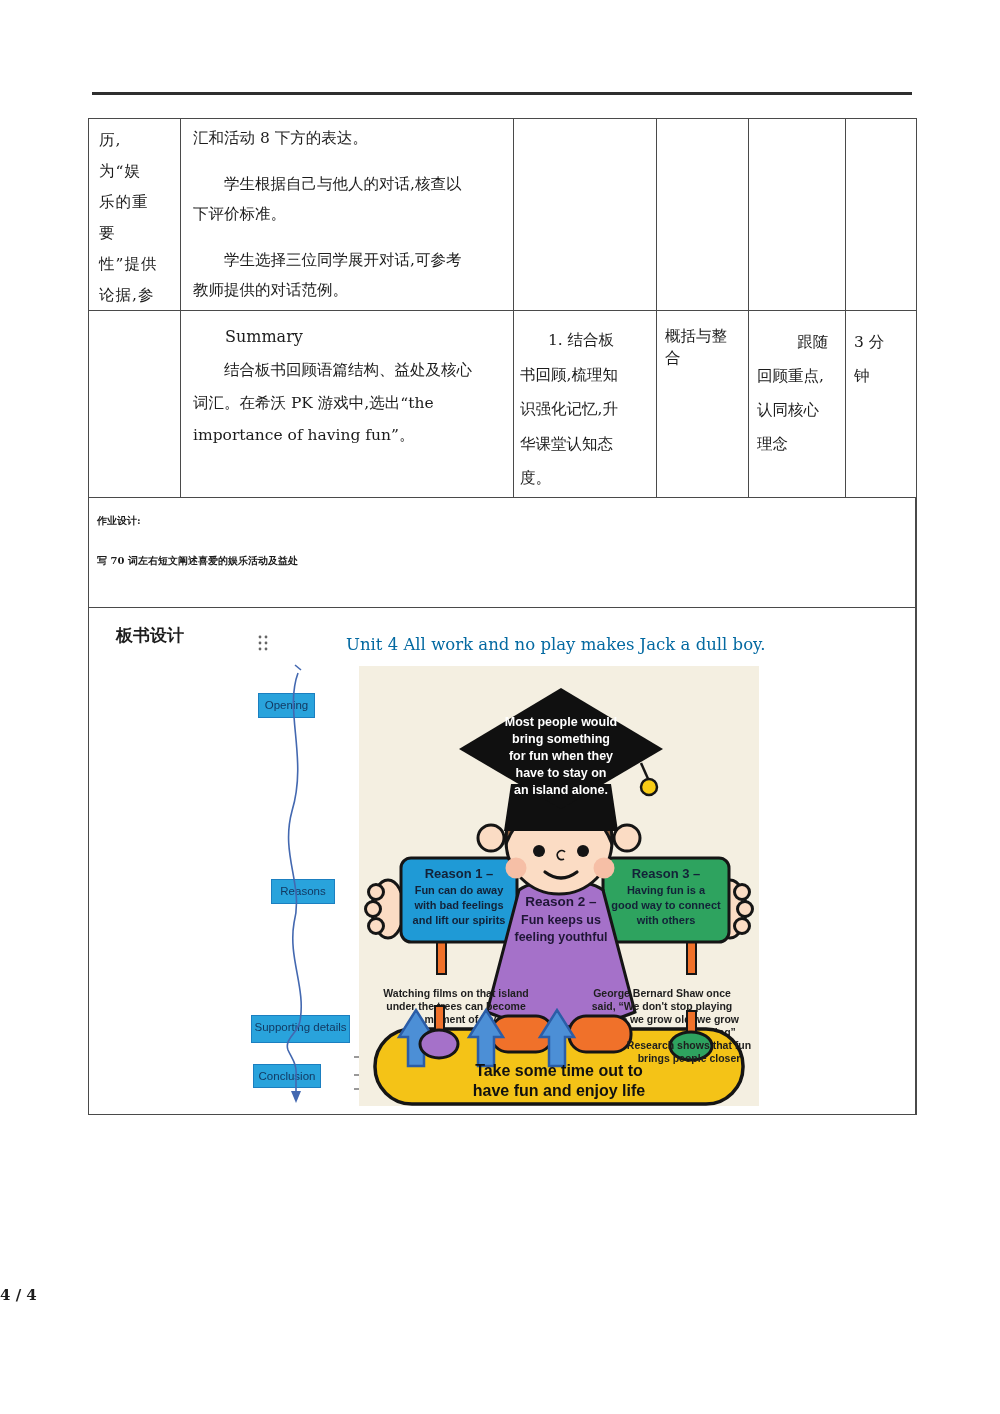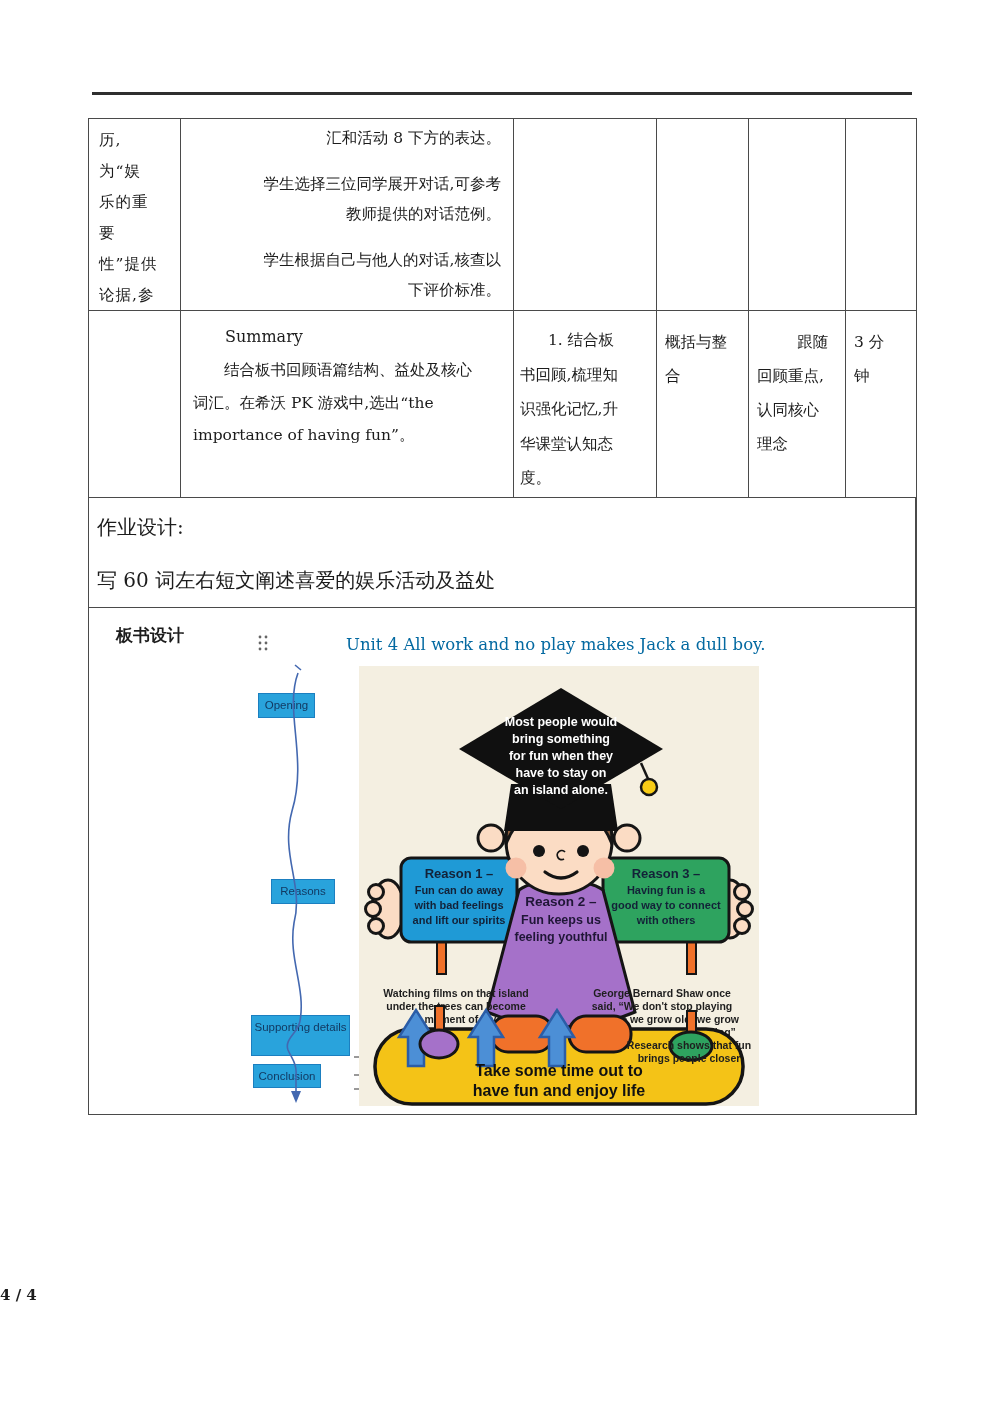--- a/index.html
+++ b/index.html
@@ -9,39 +9,39 @@
     grid-template-columns:92px 333px 143px 92px 97px 70px;
     grid-template-rows:192px 187px 110px 506px;
     border:1px solid #4a4a4a;background:#fff;}
   .cell{border-right:1px solid #4a4a4a;border-bottom:1px solid #4a4a4a;box-sizing:border-box;overflow:hidden;}
   .cell.last-col{border-right:none;}
   .cell.last-row{border-bottom:none;}
   .span-all{grid-column:1/7;}
   .cn{font-size:15.5px;line-height:31px;}
   .pre{white-space:pre-line;}
   .c1r1{padding:6px 18px 0 10px;letter-spacing:1px;}
-  .c2r1{padding:4px 12px 0 12px;text-align:right;}
+  .c2r1{padding:4px 12px 0 12px;}
   .c2r1 p{margin:0 0 16px;white-space:pre-line;line-height:30px;}
   .c2r1 p.ind{text-indent:2em;}
   .sum-title{font-weight:normal;font-size:16px;text-indent:2em;margin:10px 0 2px;}
   .sum-body{text-indent:2em;line-height:32.5px;white-space:pre-line;}
   .c3r2{padding:12px 6px 0 6px;line-height:34.5px;text-indent:1.8em;}
-  .c4r2{padding:14px 8px 0 8px;line-height:34px;}
+  .c4r2{padding:14px 8px 0 8px;line-height:22px;}
   .c5r2{padding:14px 6px 9px 8px;line-height:34px;text-indent:2.6em;}
   .c6r2{padding:14px 6px 0 8px;line-height:34px;}
-  .hw{padding:16px 10px 0 8px;font-size:20px;}
+  .hw{padding:16px 10px 0 8px;font-size:10px;font-weight:bold;}
   .hw .hw-line2{margin-top:26px;}
   .board-cell{position:relative;}
   .board-label{position:absolute;left:27px;top:16px;font-weight:bold;font-size:17px;}
   .board-title{position:absolute;left:257px;top:27px;font-size:16.5px;color:#0369a1;}
   .flow-box{position:absolute;background:#29A3DC;border:1px solid #1b7fc0;color:#123a63;
     font-family:"Liberation Sans",sans-serif;font-size:11.5px;text-align:center;box-sizing:border-box;}
   .fb-opening{left:169px;top:85px;width:57px;height:25px;line-height:23px;}
   .fb-reasons{left:182px;top:271px;width:64px;height:25px;line-height:23px;}
-  .fb-supporting{left:162px;top:407px;width:99px;height:41px;line-height:22px;}
+  .fb-supporting{left:162px;top:407px;width:99px;height:28px;line-height:22px;}
   .fb-conclusion{left:164px;top:456px;width:68px;height:24px;line-height:22px;}
   .flow-line{position:absolute;left:175px;top:55px;overflow:visible;pointer-events:none;}
   .poster{position:absolute;left:270px;top:58px;}
   .dash{position:absolute;width:7px;height:2px;background:#999;}
   .drag-handle{position:absolute;left:168px;top:26px;}
   .page-num{position:absolute;left:0;right:0;top:1286px;text-align:left;font-weight:bold;font-size:15px;}
   
   .cap-t{fill:#ffffff;font:700 12.5px "Liberation Sans",sans-serif;text-anchor:middle;}
   .sign-h{fill:#132238;font:700 13px "Liberation Sans",sans-serif;text-anchor:middle;}
   .sign-t{fill:#132238;font:700 11px "Liberation Sans",sans-serif;text-anchor:middle;}
@@ -58,24 +58,24 @@
 <div class="doc-table">
 
   <div class="cell cn pre c1r1">历,为“娱
 乐的重要
 性”提供
 论据,参
 与小组讨
 论。</div>
   <div class="cell cn c2r1">
     <p>汇和活动 8 下方的表达。</p>
+    <p class="ind">学生根据自己与他人的对话,核查以
+下评价标准。</p>
     <p class="ind">学生选择三位同学展开对话,可参考
 教师提供的对话范例。</p>
-    <p class="ind">学生根据自己与他人的对话,核查以
-下评价标准。</p>
   </div>
   <div class="cell"></div>
   <div class="cell"></div>
   <div class="cell"></div>
   <div class="cell last-col"></div>
 
   <div class="cell"></div>
   <div class="cell cn" style="padding:0 12px;">
     <div class="sum-title">Summary</div>
     <div class="sum-body">结合板书回顾语篇结构、益处及核心
@@ -91,21 +91,21 @@
 合</div>
   <div class="cell cn pre c5r2">跟随
 回顾重点,
 认同核心
 理念</div>
   <div class="cell cn pre c6r2 last-col">3 分
 钟</div>
 
   <div class="cell span-all hw">
     <div>作业设计:</div>
-    <div class="hw-line2">写 60 词左右短文阐述喜爱的娱乐活动及益处</div>
+    <div class="hw-line2">写 70 词左右短文阐述喜爱的娱乐活动及益处</div>
   </div>
 
   <div class="cell span-all last-row board-cell">
     <div class="board-label">板书设计</div>
 
     <svg class="drag-handle" width="12" height="18">
       <circle cx="3" cy="3" r="1.4" fill="#666"></circle>
         <circle cx="9" cy="3" r="1.4" fill="#666"></circle>
       <circle cx="3" cy="9" r="1.4" fill="#666"></circle>
         <circle cx="9" cy="9" r="1.4" fill="#666"></circle>

